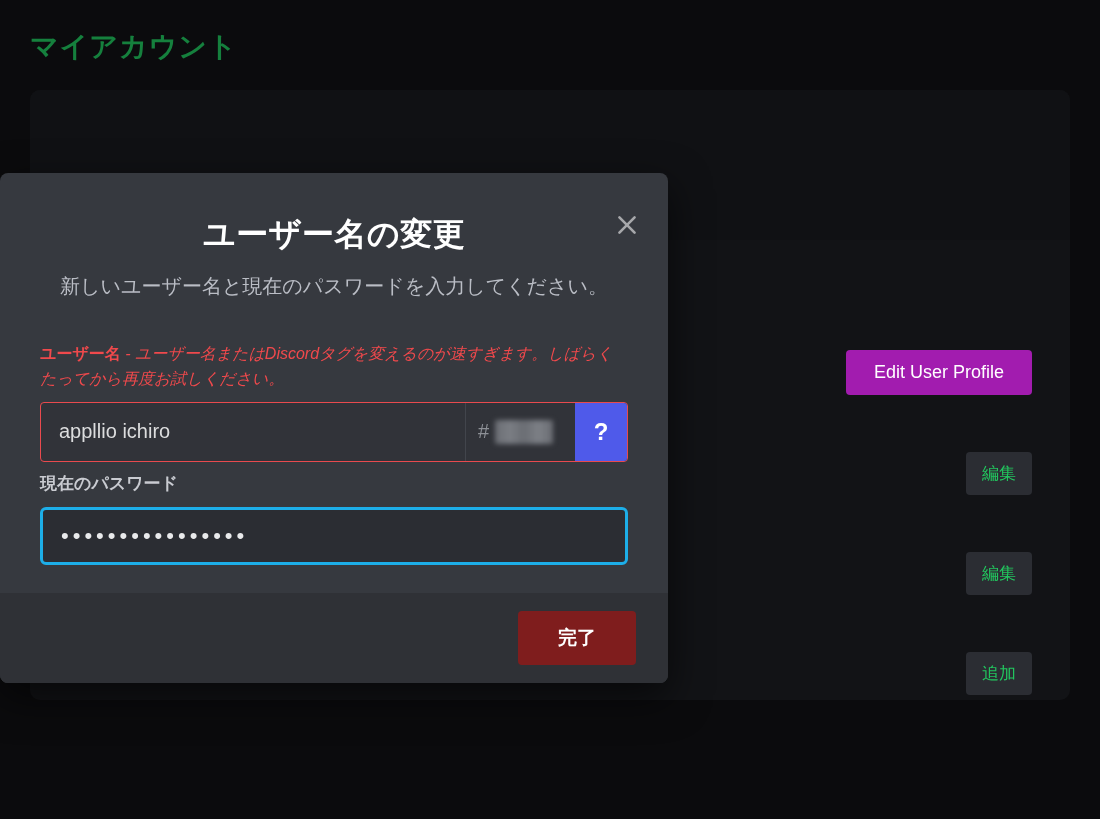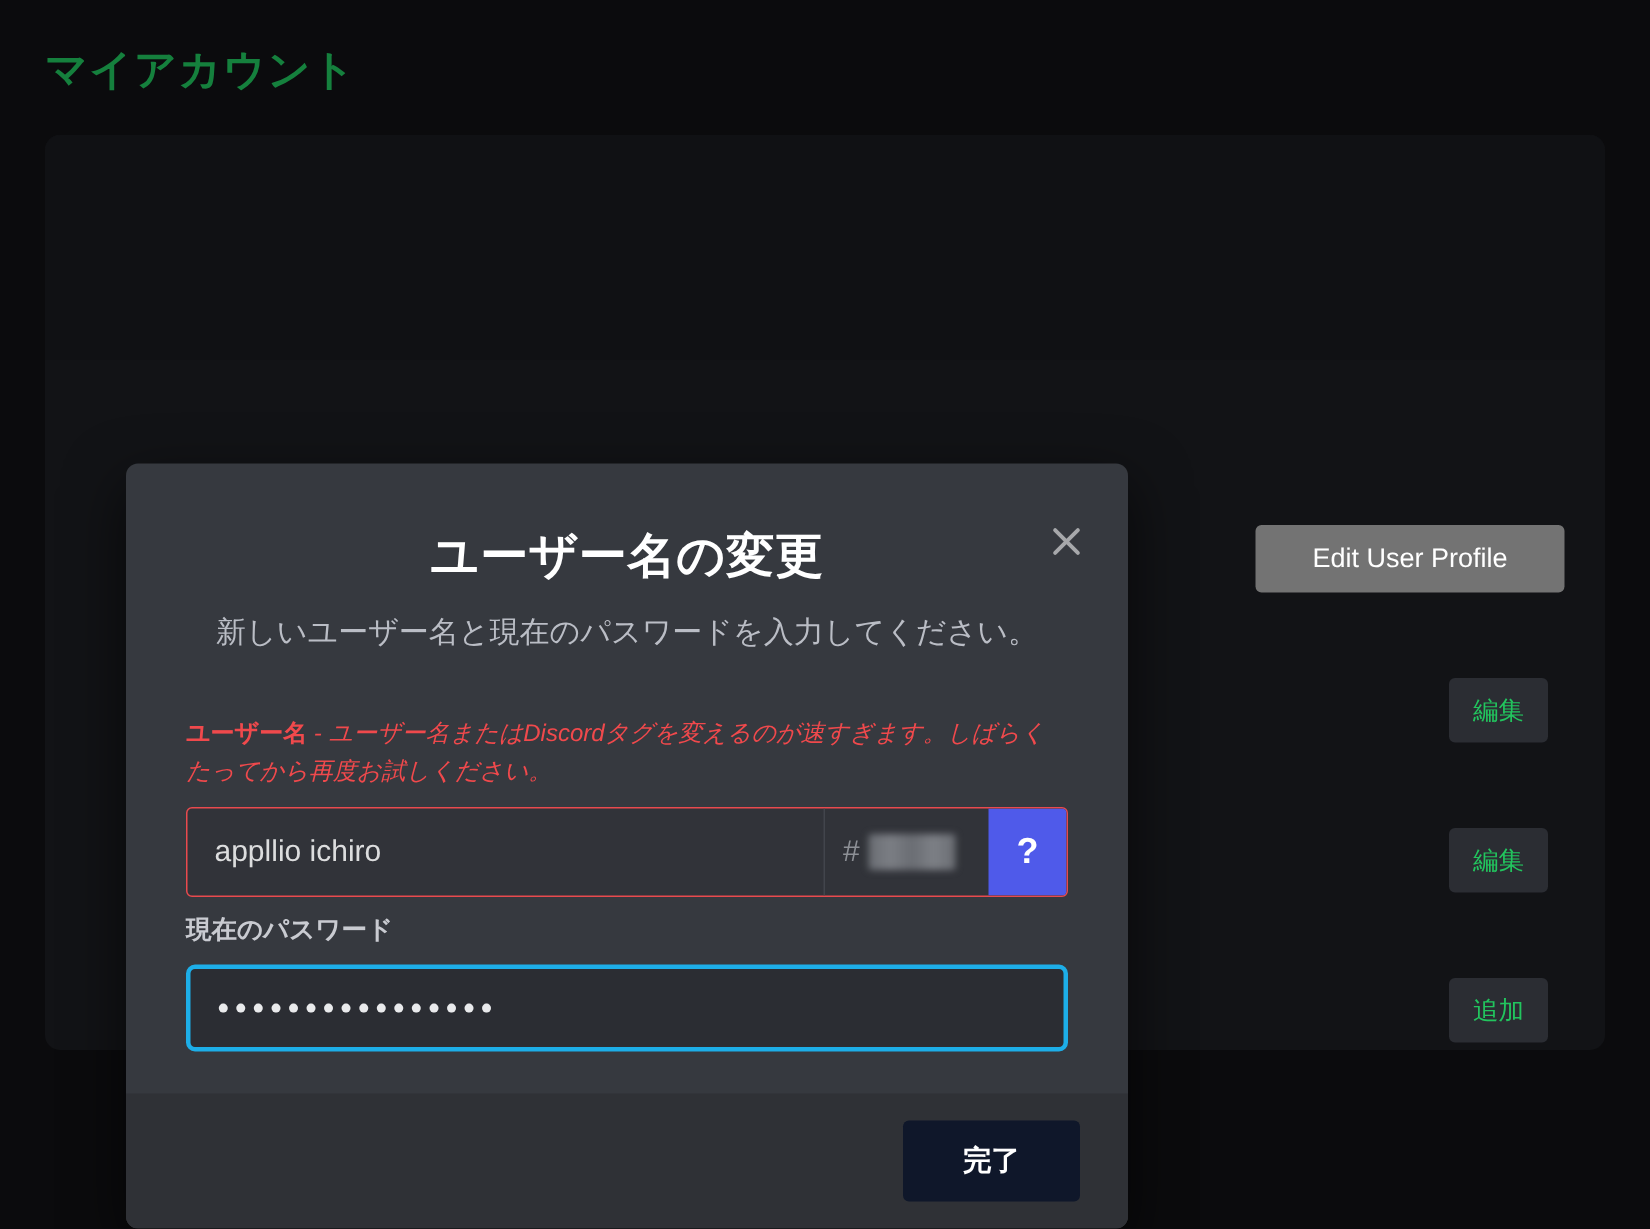--- a/index.html
+++ b/index.html
@@ -32,46 +32,45 @@
     position: relative;
     margin-top: 8px;
     overflow: hidden;
   }
   .banner {
     position: absolute; top:0; left:0; right:0; height:150px;
     background: #101114;
   }
   .edit-profile-btn {
     position: absolute;
-    top: 260px; right: 27px;
-    background: #737373;
+    top: 260px; right: 38px;
+    background: #a21caf;
     color: #fff;
     font-size: 18px; font-weight: 500;
-    padding: 12px 38px;
+    padding: 12px 28px;
     border: none; border-radius: 4px;
     cursor: pointer;
   }
   .side-edit {
     position: absolute; right: 38px;
     background: #2b2d33;
     color: #22c55e;
     font-size: 17px;
     padding: 10px 16px;
     border: none; border-radius: 4px;
     cursor: pointer;
   }
 
   
   .modal-backdrop {
     position: absolute; inset: 0;
     display: flex;
     justify-content: flex-start;
-    align-items: flex-end;
+    align-items: flex-start;
     padding-top: 173px;
-    padding-left: 84px;
   }
   .modal {
     width: 668px;
     background: #36393f;
     border-radius: 8px;
     box-shadow: 0 14px 40px rgba(0,0,0,0.6);
     display: flex; flex-direction: column;
     position: relative;
   }
   .modal-close {
@@ -194,21 +193,21 @@
   .btn-cancel {
     background: transparent;
     border: none;
     color: #ffffff;
     font-size: 19px;
     font-weight: 600;
     padding: 14px 24px;
     cursor: pointer;
   }
   .btn-done {
-    background: #0f172a;
+    background: #7f1d1d;
     border: none;
     color: #fff;
     font-size: 19px;
     font-weight: 600;
     padding: 14px 40px;
     border-radius: 4px;
     cursor: pointer;
   }
 </style>
 </head>

